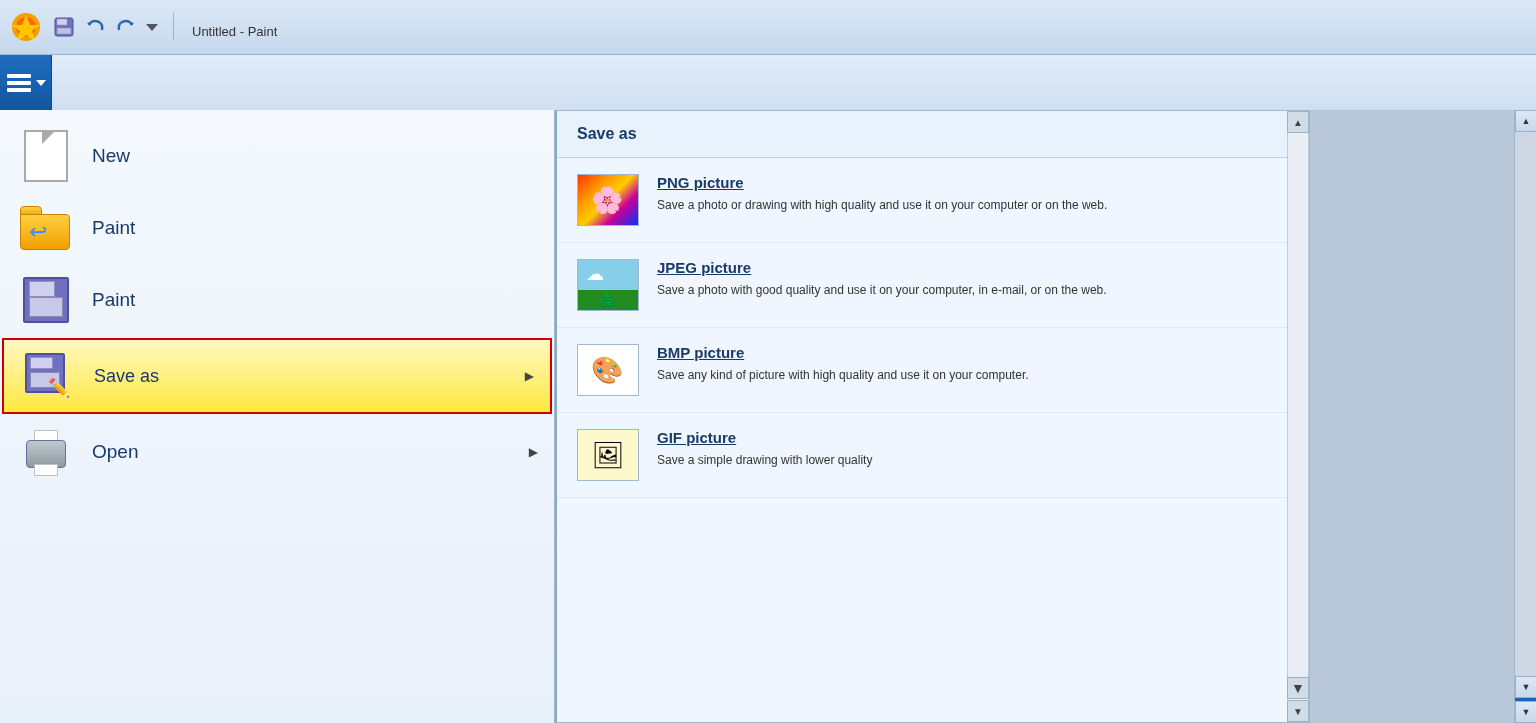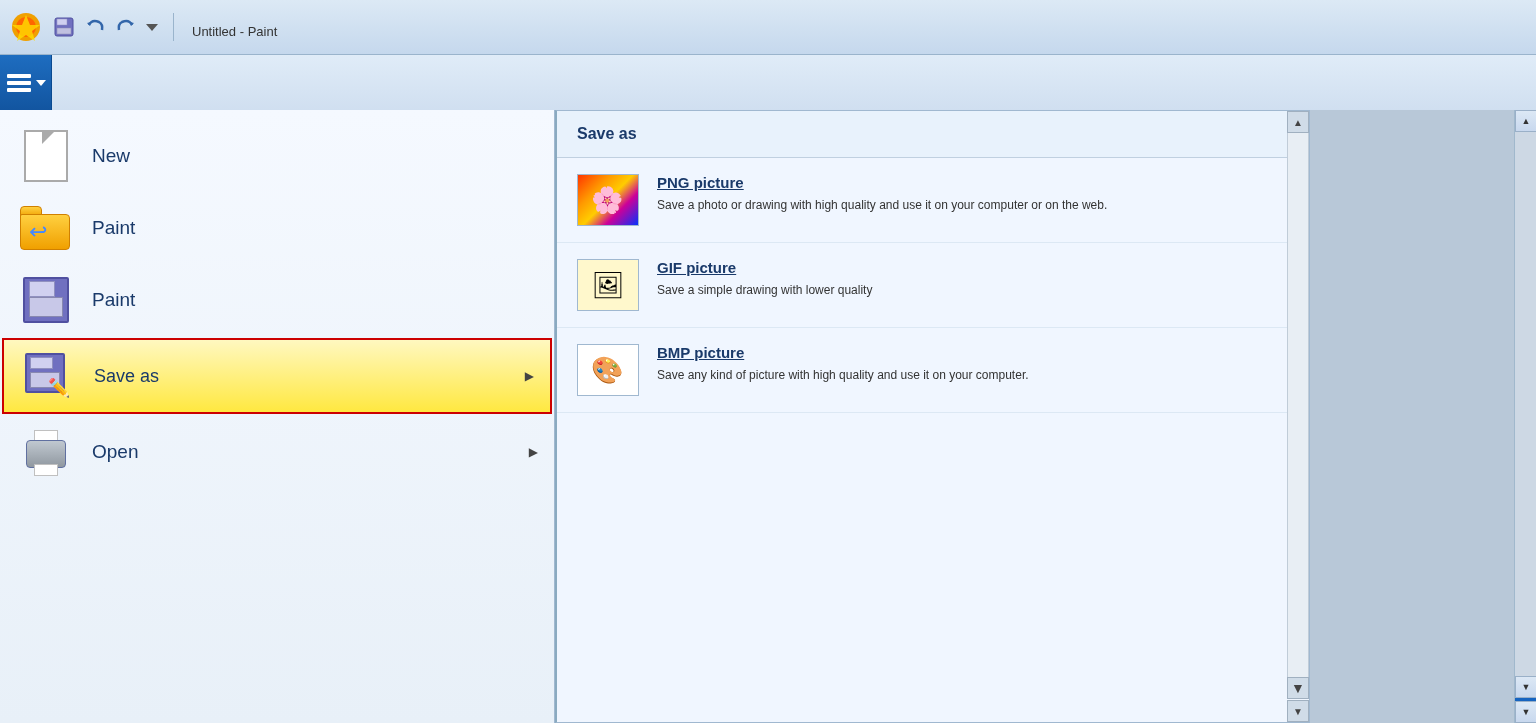--- a/index.html
+++ b/index.html
@@ -593,38 +593,47 @@
     <div class="submenu-item">
       <div class="submenu-item-thumb">
         <div class="thumb-png"></div>
       </div>
       <div class="submenu-item-text">
         <div class="submenu-item-title">PNG picture</div>
         <div class="submenu-item-desc">Save a photo or drawing with high quality and use it on your computer or on the web.</div>
       </div>
     </div>
 
+    <div class="submenu-item">
+      <div class="submenu-item-thumb">
+        <div class="thumb-jpeg"></div>
+      </div>
+      <div class="submenu-item-text">
+        <div class="submenu-item-title">JPEG picture</div>
+        <div class="submenu-item-desc">Save a photo with good quality and use it on your computer, in e-mail, or on the web.</div>
+      </div>
+    </div>
+
+    <div class="submenu-item">
+      <div class="submenu-item-thumb">
+        <div class="thumb-bmp"></div>
+      </div>
+      <div class="submenu-item-text">
+        <div class="submenu-item-title">BMP picture</div>
+        <div class="submenu-item-desc">Save any kind of picture with high quality and use it on your computer.</div>
+      </div>
+    </div>
 
     <div class="submenu-item">
       <div class="submenu-item-thumb">
         <div class="thumb-gif"></div>
       </div>
       <div class="submenu-item-text">
         <div class="submenu-item-title">GIF picture</div>
         <div class="submenu-item-desc">Save a simple drawing with lower quality</div>
-      </div>
-    </div>
-
-    <div class="submenu-item">
-      <div class="submenu-item-thumb">
-        <div class="thumb-bmp"></div>
-      </div>
-      <div class="submenu-item-text">
-        <div class="submenu-item-title">BMP picture</div>
-        <div class="submenu-item-desc">Save any kind of picture with high quality and use it on your computer.</div>
       </div>
     </div>
 
   </div>
 
   <div class="right-panel">
 
     <div class="right-toolbar">
       <div class="right-toolbar-btn">
         <svg width="16" height="16" viewBox="0 0 16 16" style="margin-right:4px;">

